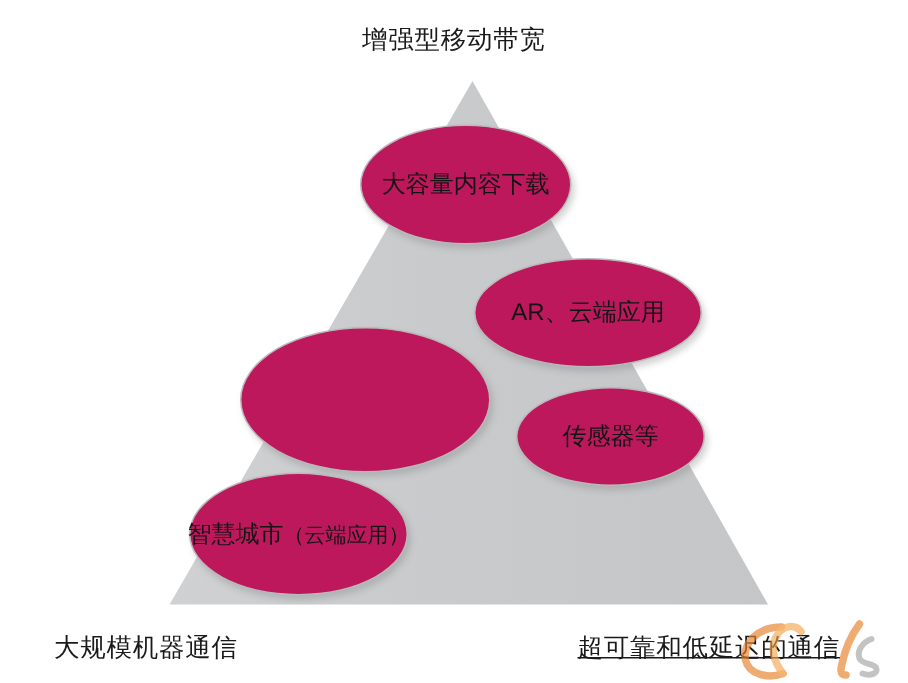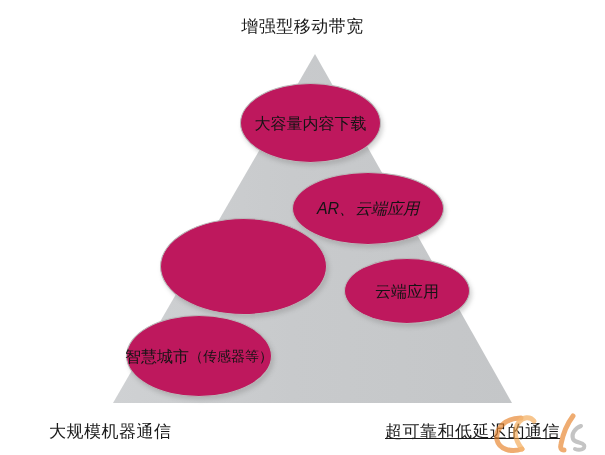--- a/index.html
+++ b/index.html
@@ -72,36 +72,36 @@
     font-size: 14px;
     line-height: 20px;
     white-space: nowrap;
   }
   .node.single .line1 {
     font-size: 16px;
   }
 
   
   #node-capacity   { left: 240px; top: 83px;  width: 141px; height: 80px; }
-  #node-ar         { left: 292px; top: 172px; width: 152px; height: 73px; font-style: italic; }
+  #node-ar         { left: 316px; top: 172px; width: 152px; height: 73px; }
   #node-smarthome  { left: 160px; top: 218px; width: 167px; height: 97px; }
   #node-industry   { left: 344px; top: 258px; width: 126px; height: 66px; }
   #node-smartcity  { left: 126px; top: 315px; width: 146px; height: 82px; text-align: right; }
   #node-driving    { left: 371px; top: 335px; width: 141px; height: 52px; }
 
   
   .corner-label {
     position: absolute;
     font-size: 17px;
     color: #1a1a1a;
     letter-spacing: 0.5px;
     white-space: nowrap;
     line-height: 22px;
   }
-  #label-mmtc { left: 49px;  top: 421px; text-align: center; }
+  #label-mmtc { left: 36px;  top: 421px; text-align: center; }
   #label-urllc { left: 385px; top: 421px; text-decoration: underline; }
 
   
   .watermark {
     position: absolute;
     left: 487px;
     top: 408px;
     width: 118px;
     height: 47px;
     pointer-events: none;
@@ -134,26 +134,26 @@
   </div>
 
   <div class="node single" id="node-ar">
     <span class="line1">AR、云端应用</span>
   </div>
 
   <div class="node" id="node-smarthome">
   </div>
 
   <div class="node single" id="node-industry">
-    <span class="line1">云端应用</span>
+    <span class="line1">传感器等</span>
   </div>
 
   <div class="node" id="node-smartcity">
     <span class="line1">智慧城市</span>
-    <span class="line2">（传感器等）</span>
+    <span class="line2">（云端应用）</span>
   </div>
 
 
   <div class="corner-label" id="label-mmtc">大规模机器通信</div>
 
   <div class="corner-label" id="label-urllc">超可靠和低延迟的通信</div>
 
   <svg class="watermark" viewBox="0 0 118 47" xmlns="http://www.w3.org/2000/svg">
     <g transform="translate(2,4)">
       <path d="M32 6 C16 6, 6 17, 8 28 C10 37, 22 41, 33 37" fill="none" stroke="#e8822a" stroke-width="5" stroke-linecap="round" opacity="0.85"></path>

